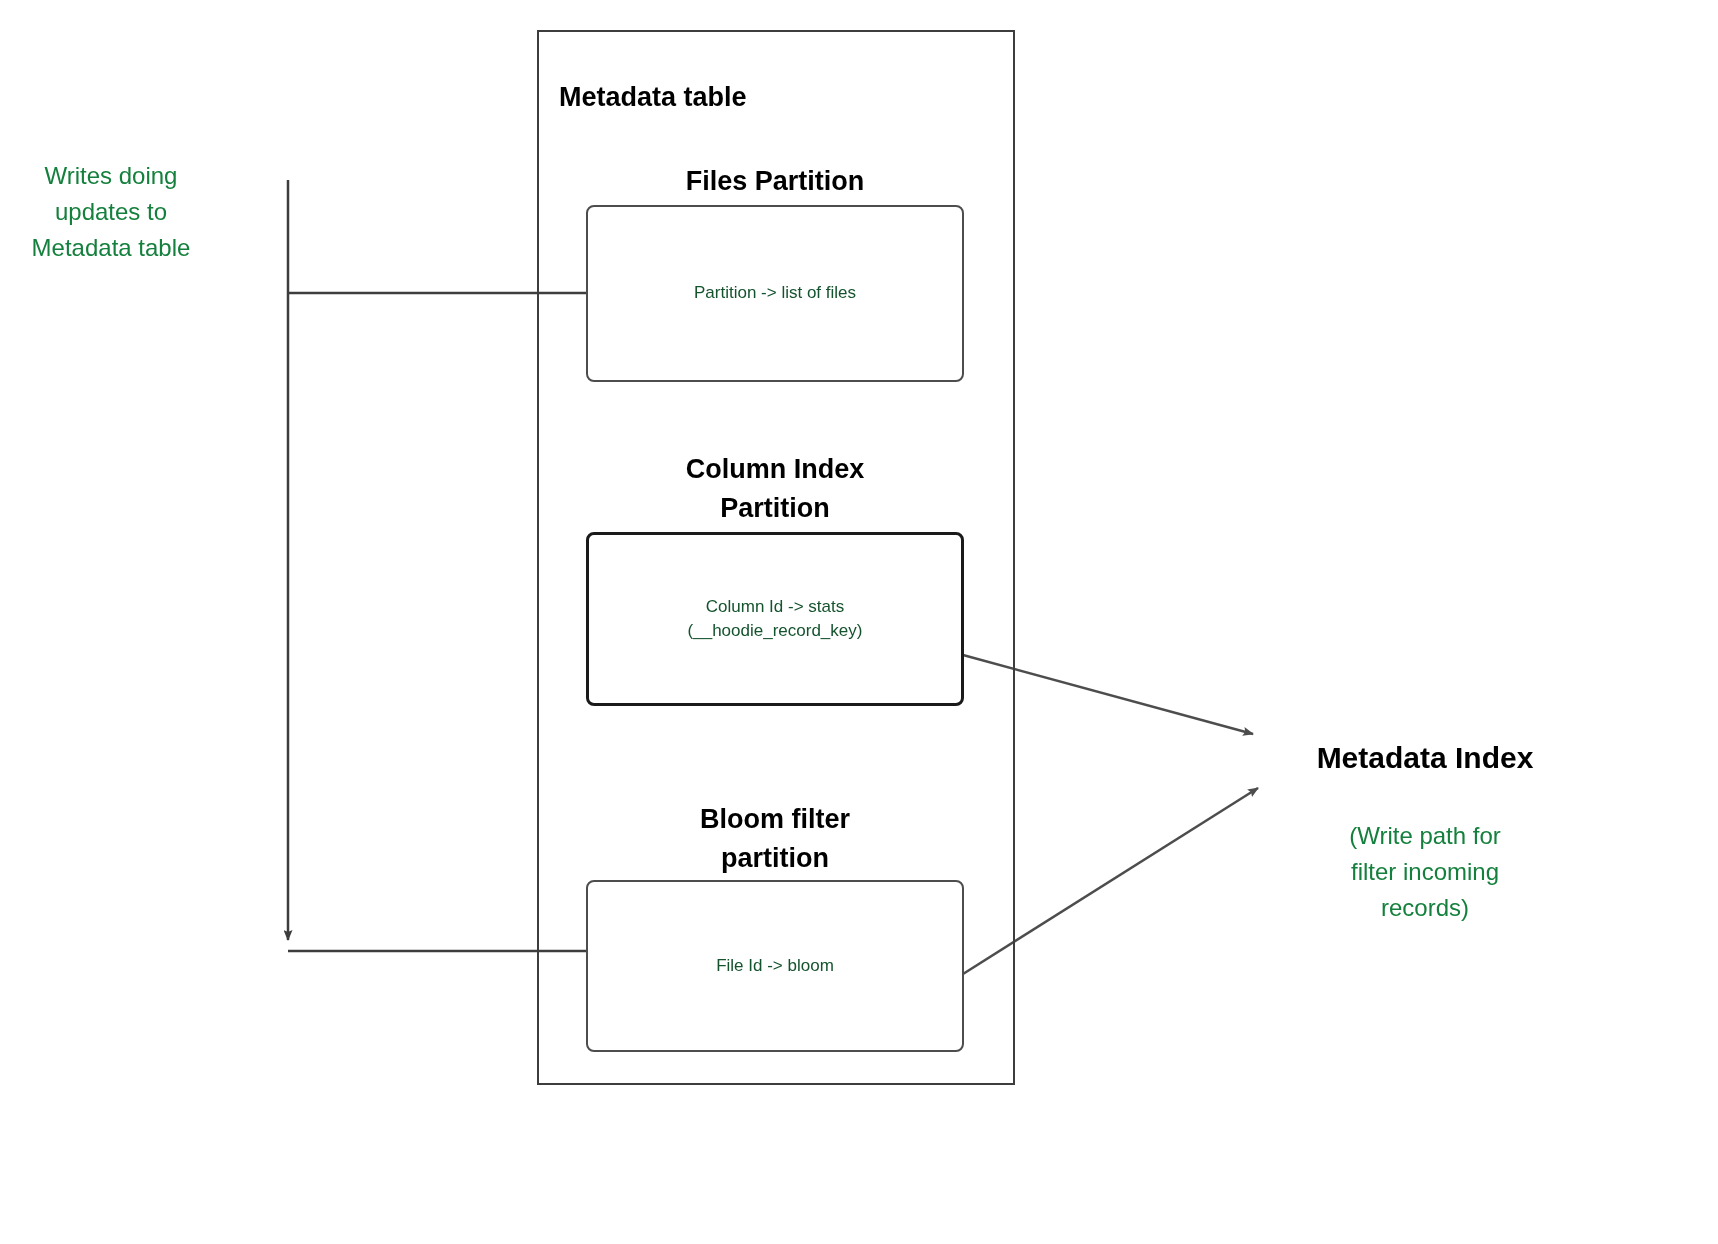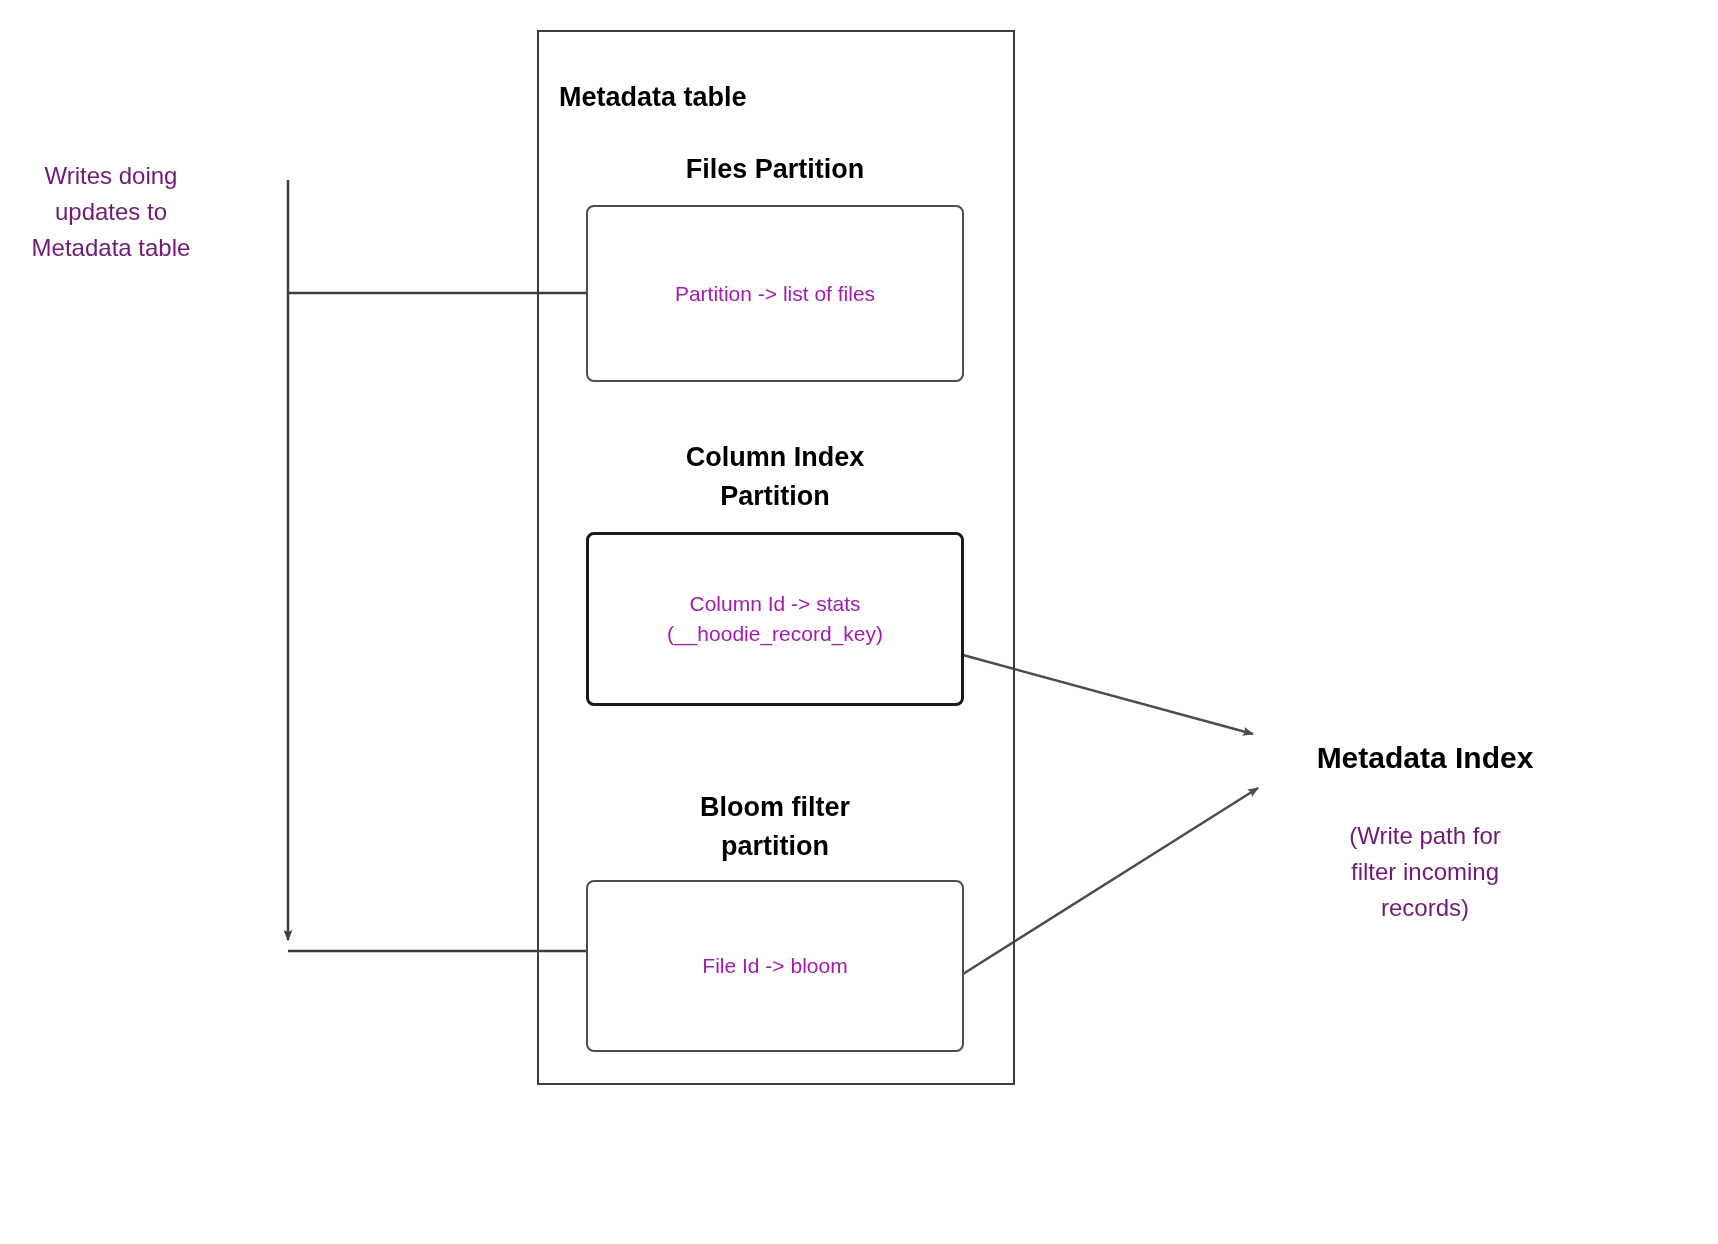--- a/index.html
+++ b/index.html
@@ -51,51 +51,52 @@
     display: flex;
     align-items: center;
     justify-content: center;
     text-align: center;
   }
   .inner-box.emphasis {
     border: 3px solid #1a1a1a;
   }
 
   .inner-text {
-    font-size: 21px;
+    font-size: 17px;
     line-height: 1.42;
-    color: #a21caf;
+    color: #14532d;
     white-space: pre-line;
   }
 
   .heading {
     position: absolute;
     font-weight: bold;
     color: #000000;
     text-align: center;
     white-space: pre-line;
+    margin-top: 12px;
   }
 
   .table-title {
     font-size: 27px;
     font-weight: bold;
     text-align: left;
   }
 
   .section-title {
     font-size: 27px;
     line-height: 1.45;
   }
 
   .plain-label {
     position: absolute;
     font-size: 24px;
     line-height: 1.5;
     text-align: center;
-    color: #701a75;
+    color: #15803d;
     white-space: pre-line;
   }
 
   .index-title {
     position: absolute;
     font-size: 30px;
     font-weight: bold;
     text-align: center;
     color: #000000;
     white-space: nowrap;

